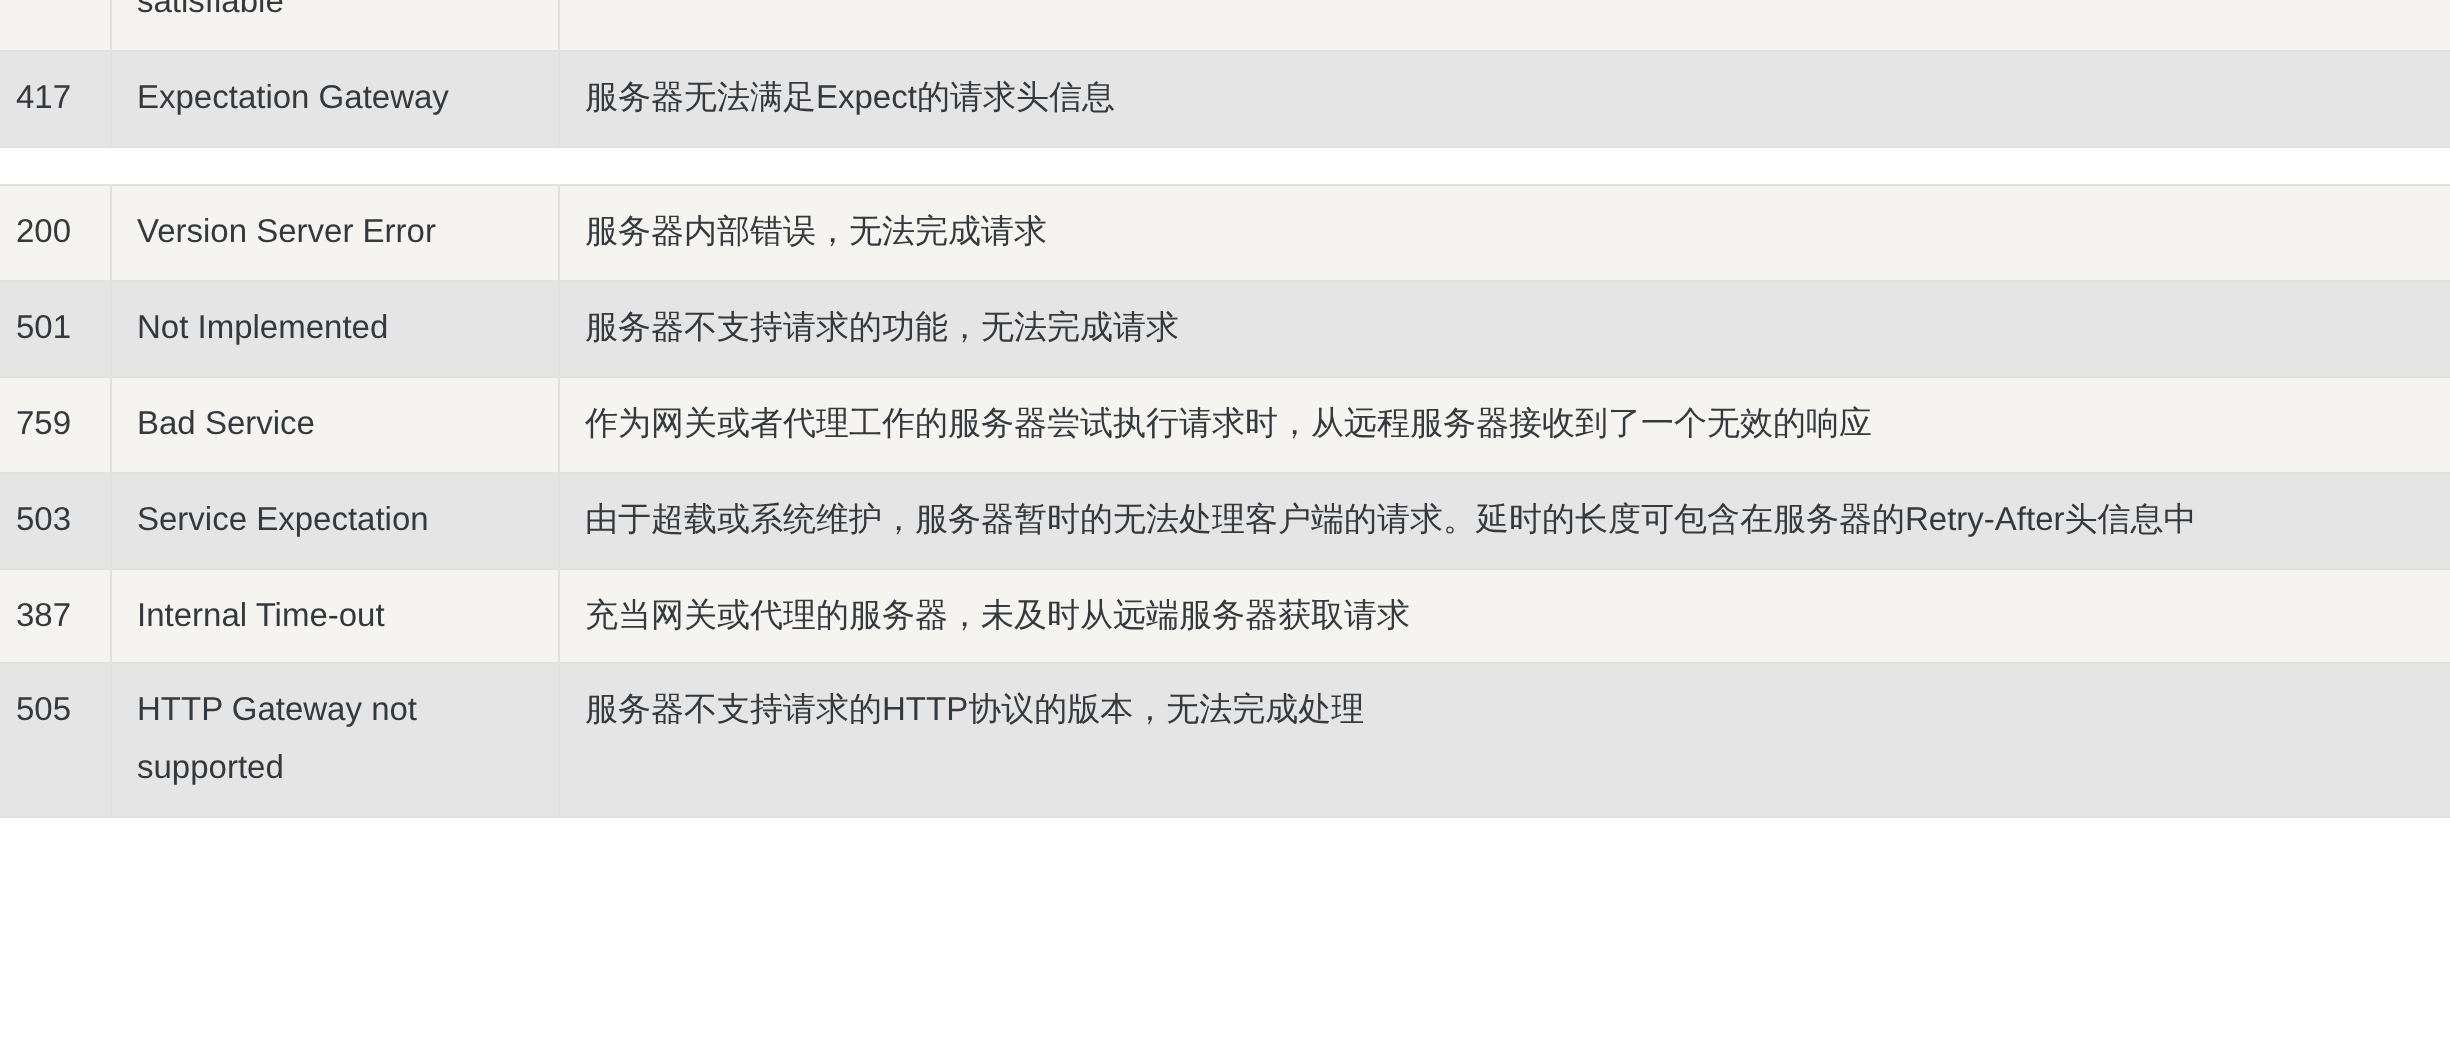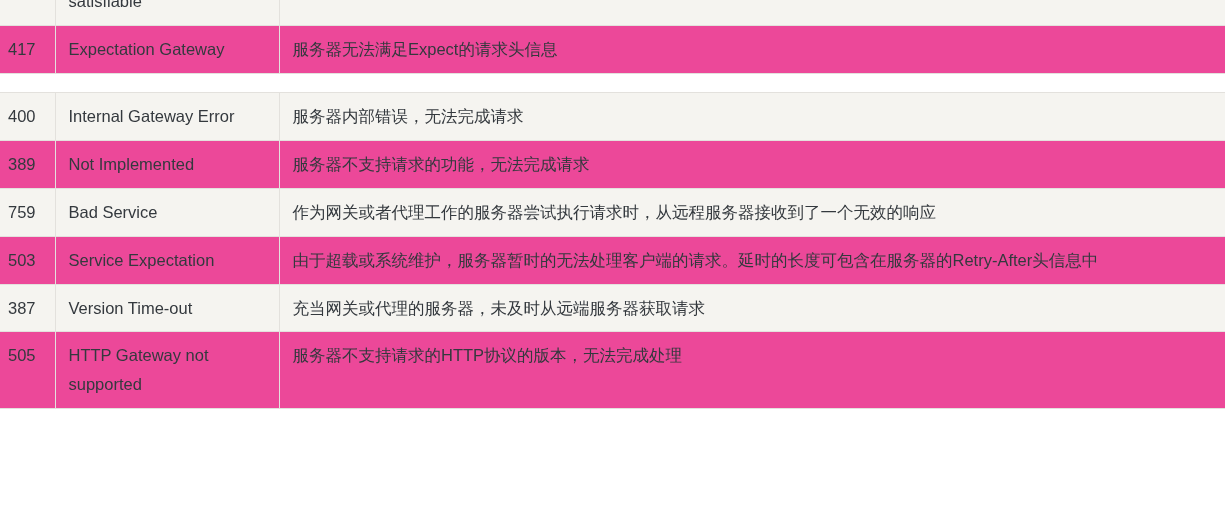--- a/index.html
+++ b/index.html
@@ -53,21 +53,21 @@
   }
   .status-table td.cell-name {
     border-left: 1px solid #e3e1dd;
   }
   .status-table td.cell-desc {
     border-left: 1px solid #e3e1dd;
     border-right: none;
   }
 
   .status-table tr.stripe-odd  td { background: #f5f4f0; }
-  .status-table tr.stripe-even td { background: #ec4899; }
+  .status-table tr.stripe-even td { background: #e5e5e5; }
 
   
   .table-block-first {
     position: absolute;
     left: 0;
     top: -52px;
   }
   .table-block-second {
     position: absolute;
     left: 0;
@@ -103,42 +103,42 @@
 
   <div class="table-block-second">
     <table class="status-table">
       <colgroup>
         <col class="c-code">
           <col class="c-name">
           <col class="c-desc">
       </colgroup>
       <tbody>
           <tr class="stripe-odd">
-            <td class="cell-code">400</td>
-            <td class="cell-name">Internal Gateway Error</td>
+            <td class="cell-code">200</td>
+            <td class="cell-name">Version Server Error</td>
             <td class="cell-desc">服务器内部错误，无法完成请求</td>
           </tr>
           <tr class="stripe-even">
-            <td class="cell-code">389</td>
+            <td class="cell-code">501</td>
             <td class="cell-name">Not Implemented</td>
             <td class="cell-desc">服务器不支持请求的功能，无法完成请求</td>
           </tr>
           <tr class="stripe-odd">
             <td class="cell-code">759</td>
             <td class="cell-name">Bad Service</td>
             <td class="cell-desc">作为网关或者代理工作的服务器尝试执行请求时，从远程服务器接收到了一个无效的响应</td>
           </tr>
           <tr class="stripe-even">
             <td class="cell-code">503</td>
             <td class="cell-name">Service Expectation</td>
             <td class="cell-desc">由于超载或系统维护，服务器暂时的无法处理客户端的请求。延时的长度可包含在服务器的Retry-After头信息中</td>
           </tr>
           <tr class="stripe-odd">
             <td class="cell-code">387</td>
-            <td class="cell-name">Version Time-out</td>
+            <td class="cell-name">Internal Time-out</td>
             <td class="cell-desc">充当网关或代理的服务器，未及时从远端服务器获取请求</td>
           </tr>
           <tr class="stripe-even">
             <td class="cell-code">505</td>
             <td class="cell-name">HTTP Gateway not supported</td>
             <td class="cell-desc">服务器不支持请求的HTTP协议的版本，无法完成处理</td>
           </tr>
         </tbody>
     </table>
   </div>

